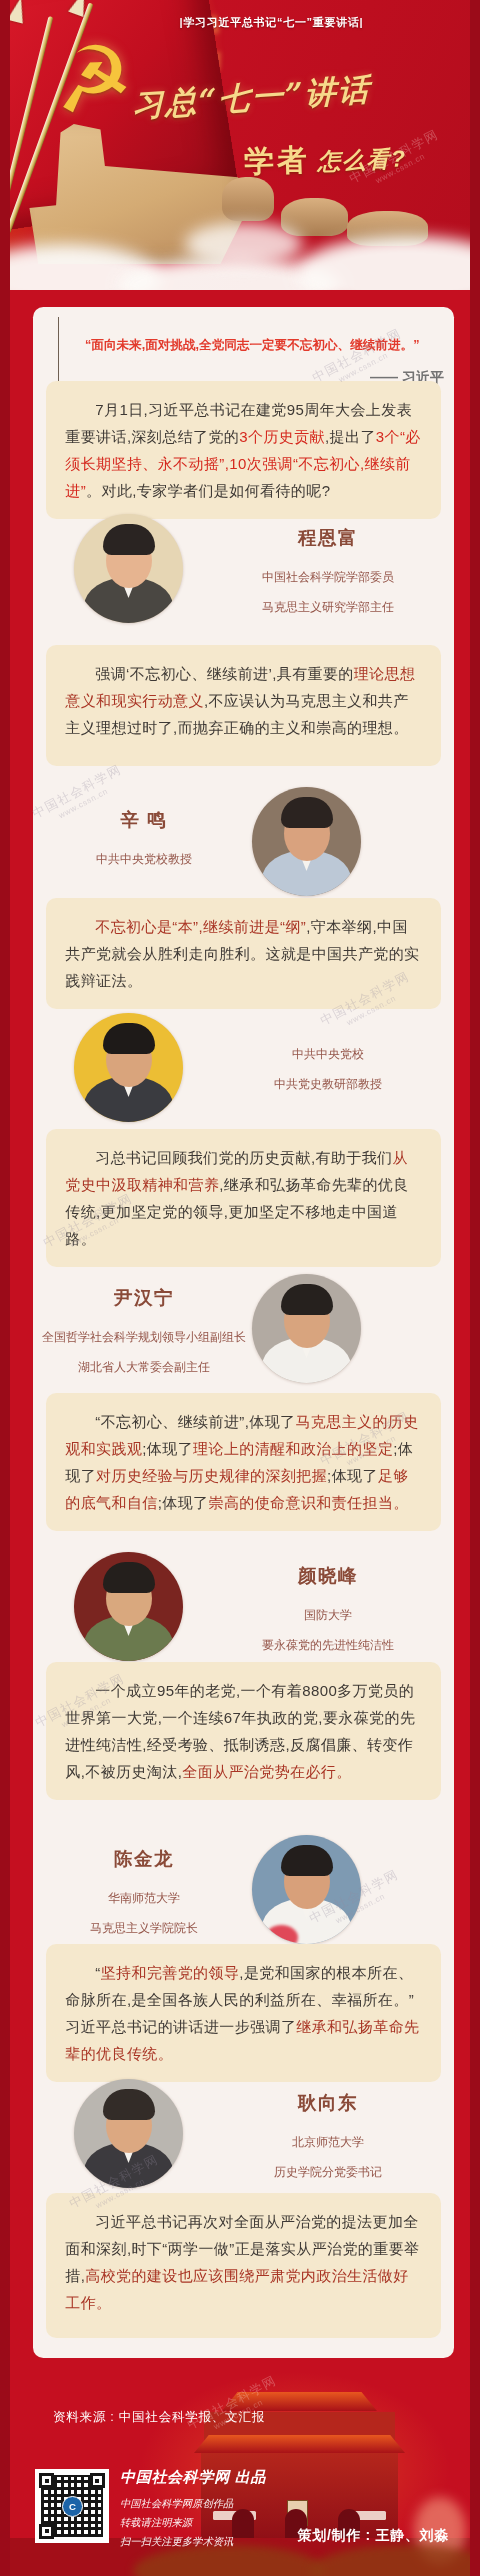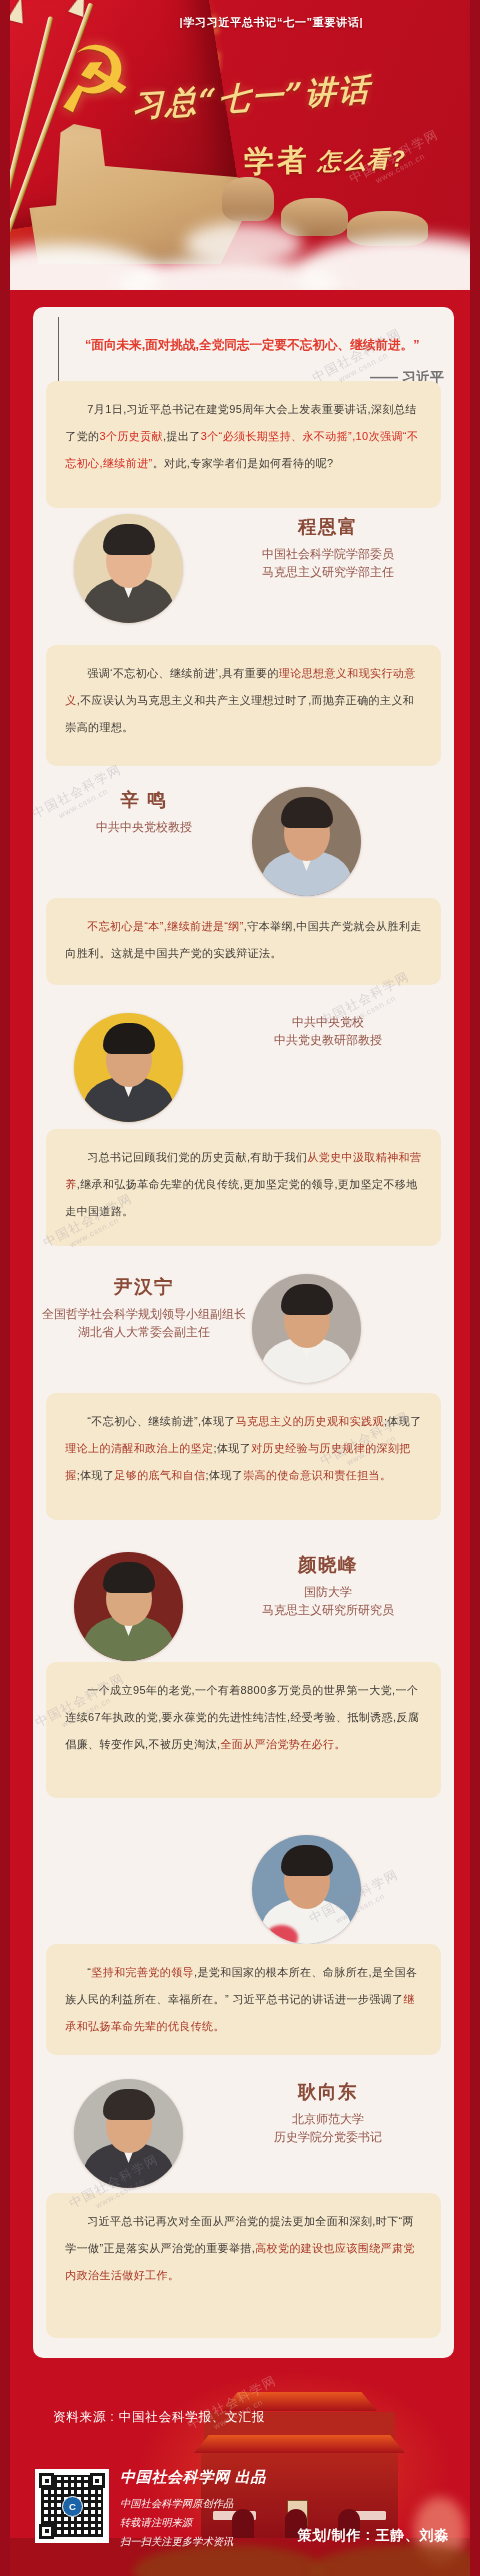--- a/index.html
+++ b/index.html
@@ -47,21 +47,21 @@
 
   
   .card{position:absolute;left:33px;top:307px;width:421px;height:2051px;background:#f8f2ee;
         border-radius:10.3px;z-index:4;}
   .quote{position:absolute;left:25px;top:10.3px;width:373px;border-left:1.5px solid #6f6052;
         padding:4.4px 0 4.4px 12px;}
   .q-text{margin:14px;color:#e23a2c;font-size:12.6px;font-weight:bold;line-height:19px;}
   .q-attr{margin:7.4px 0 0;color:#737373;font-size:14px;font-weight:bold;text-align:right;}
   .box{position:absolute;left:13.3px;width:395px;background:#f5e8cd;border-radius:10.3px;
         padding:15px 19px;box-sizing:border-box;}
-  .box p{margin:0;color:#3e3935;font-size:11px;line-height:27px;text-indent:2em;
+  .box p{margin:0;color:#3e3935;font-size:15px;line-height:27px;text-indent:2em;
         letter-spacing:0.4px;}
   .box p .red{color:#c22a1c;}
   .comment p .red{color:#a93525;}
   .intro{top:74px;min-height:127px;}
   .intro p .red{color:#d5281e;}
 
   .head{position:absolute;left:0;width:421px;height:112px;}
   .photo{position:absolute;top:0;width:109px;height:109px;border-radius:50%;overflow:hidden;
         background:var(--pbg,#ccc);box-shadow:0 0.7px 3px rgba(100,60,40,.25);}
   .head.pl .photo{left:41px;}
@@ -69,22 +69,22 @@
   .ph-torso{position:absolute;left:10.3px;bottom:-12px;width:89px;height:58px;
         border-radius:50% 50% 0 0;background:var(--ptorso,#444);}
   .ph-collar{position:absolute;left:47px;bottom:25px;width:15px;height:19px;
         background:#f6f3ee;clip-path:polygon(50% 100%,0 0,100% 0);}
   .ph-head{position:absolute;left:32px;top:19px;width:46px;height:55px;border-radius:50%;
         background:var(--pskin,#d9a87e);}
   .ph-hair{position:absolute;left:29px;top:10.3px;width:52px;height:31px;
         border-radius:27px 27px 10.3px 10.3px;background:var(--phair,#222);}
   .ph-accent{position:absolute;left:13.3px;bottom:-6px;width:33px;height:25px;border-radius:50%;
         background:var(--paccent,transparent);filter:blur(1.5px);}
-  .meta{position:absolute;top:0;height:112px;display:flex;flex-direction:column;justify-content:flex-start;
-        text-align:center;}
+  .meta{position:absolute;top:0;height:112px;display:flex;flex-direction:column;justify-content:center;
+        text-align:center;gap:12px;}
   .head.pl .meta{left:177px;width:236px;}
   .head.pr .meta{left:7.4px;width:207px;}
   .name{color:#8a4a38;font-size:18.5px;font-weight:bold;letter-spacing:1.5px;margin-bottom:6px;}
   .t{color:#95564a;font-size:12px;line-height:18px;}
 
   .h1{top:207px}.b1{top:338px;min-height:121px}
   .h2{top:480px}.b2{top:591px;min-height:87px}
   .h3{top:706px}.b3{top:822px;min-height:117px}
   .h4{top:967px}.b4{top:1086px;min-height:127px}
   .h5{top:1245px}.b5{top:1355px;min-height:136px}
@@ -250,34 +250,39 @@
       <div class="photo" style="--pbg: #7a2520; --phair: #241f1c; --pskin: #d9a87e; --ptorso: #6b7a4e; --paccent: transparent;">
         <div class="ph-torso"></div>
         <div class="ph-collar"></div>
         <div class="ph-head"></div>
         <div class="ph-hair"></div>
         <div class="ph-accent"></div>
       </div>
       <div class="meta">
         <div class="name">颜晓峰</div>
         <div class="t">国防大学</div>
-        <div class="t">马克思主义研究所研究员</div>
+        <div class="t">要永葆党的先进性纯洁性</div>
       </div>
     </div>
     <div class="box comment b5">
       <p><span>一个成立95年的老党,一个有着8800多万党员的世界第一大党,一个连续67年执政的党,要永葆党的先进性纯洁性,经受考验、抵制诱惑,反腐倡廉、转变作风,不被历史淘汰,</span><span class="red">全面从严治党势在必行。</span></p>
     </div>
 
     <div class="head pr h6">
       <div class="photo" style="--pbg: #7e9ab2; --phair: #231e1c; --pskin: #d8a07a; --ptorso: #f4f2ee; --paccent: #e04858;">
         <div class="ph-torso"></div>
         <div class="ph-collar"></div>
         <div class="ph-head"></div>
         <div class="ph-hair"></div>
         <div class="ph-accent"></div>
+      </div>
+      <div class="meta">
+        <div class="name">陈金龙</div>
+        <div class="t">华南师范大学</div>
+        <div class="t">马克思主义学院院长</div>
       </div>
     </div>
     <div class="box comment b6">
       <p><span>“</span><span class="red">坚持和完善党的领导</span><span>,是党和国家的根本所在、命脉所在,是全国各族人民的利益所在、幸福所在。” 习近平总书记的讲话进一步强调了</span><span class="red">继承和弘扬革命先辈的优良传统。</span></p>
     </div>
 
     <div class="head pl h7">
       <div class="photo" style="--pbg: #bab6b0; --phair: #332c28; --pskin: #dca881; --ptorso: #3c3a3e; --paccent: transparent;">
         <div class="ph-torso"></div>
         <div class="ph-collar"></div>

